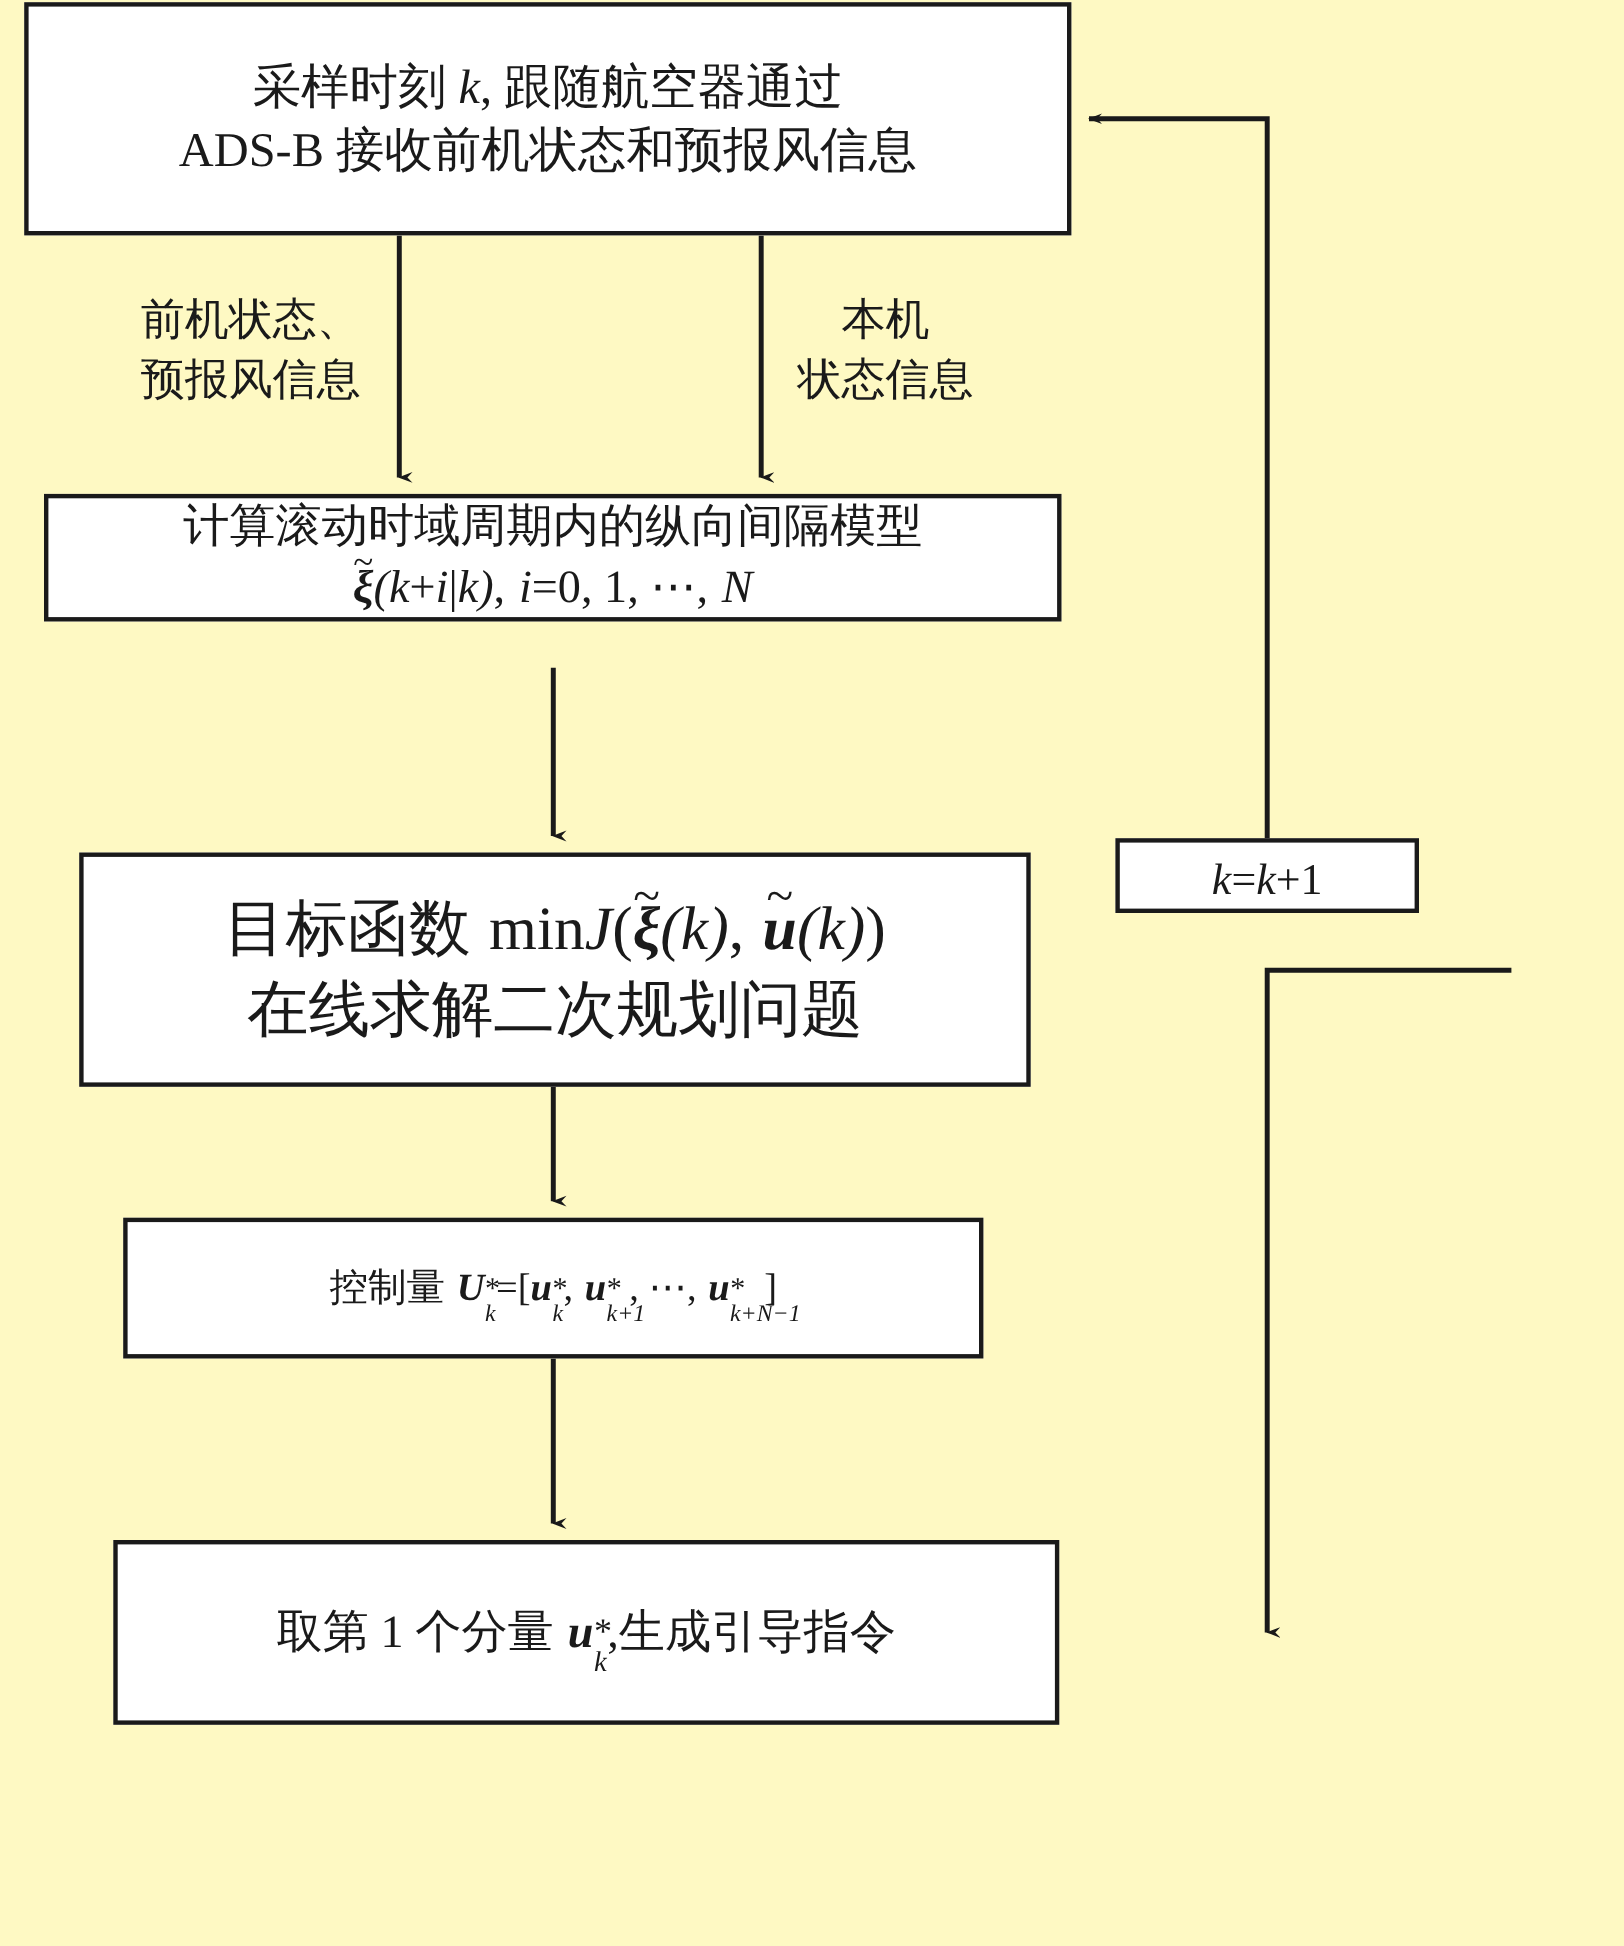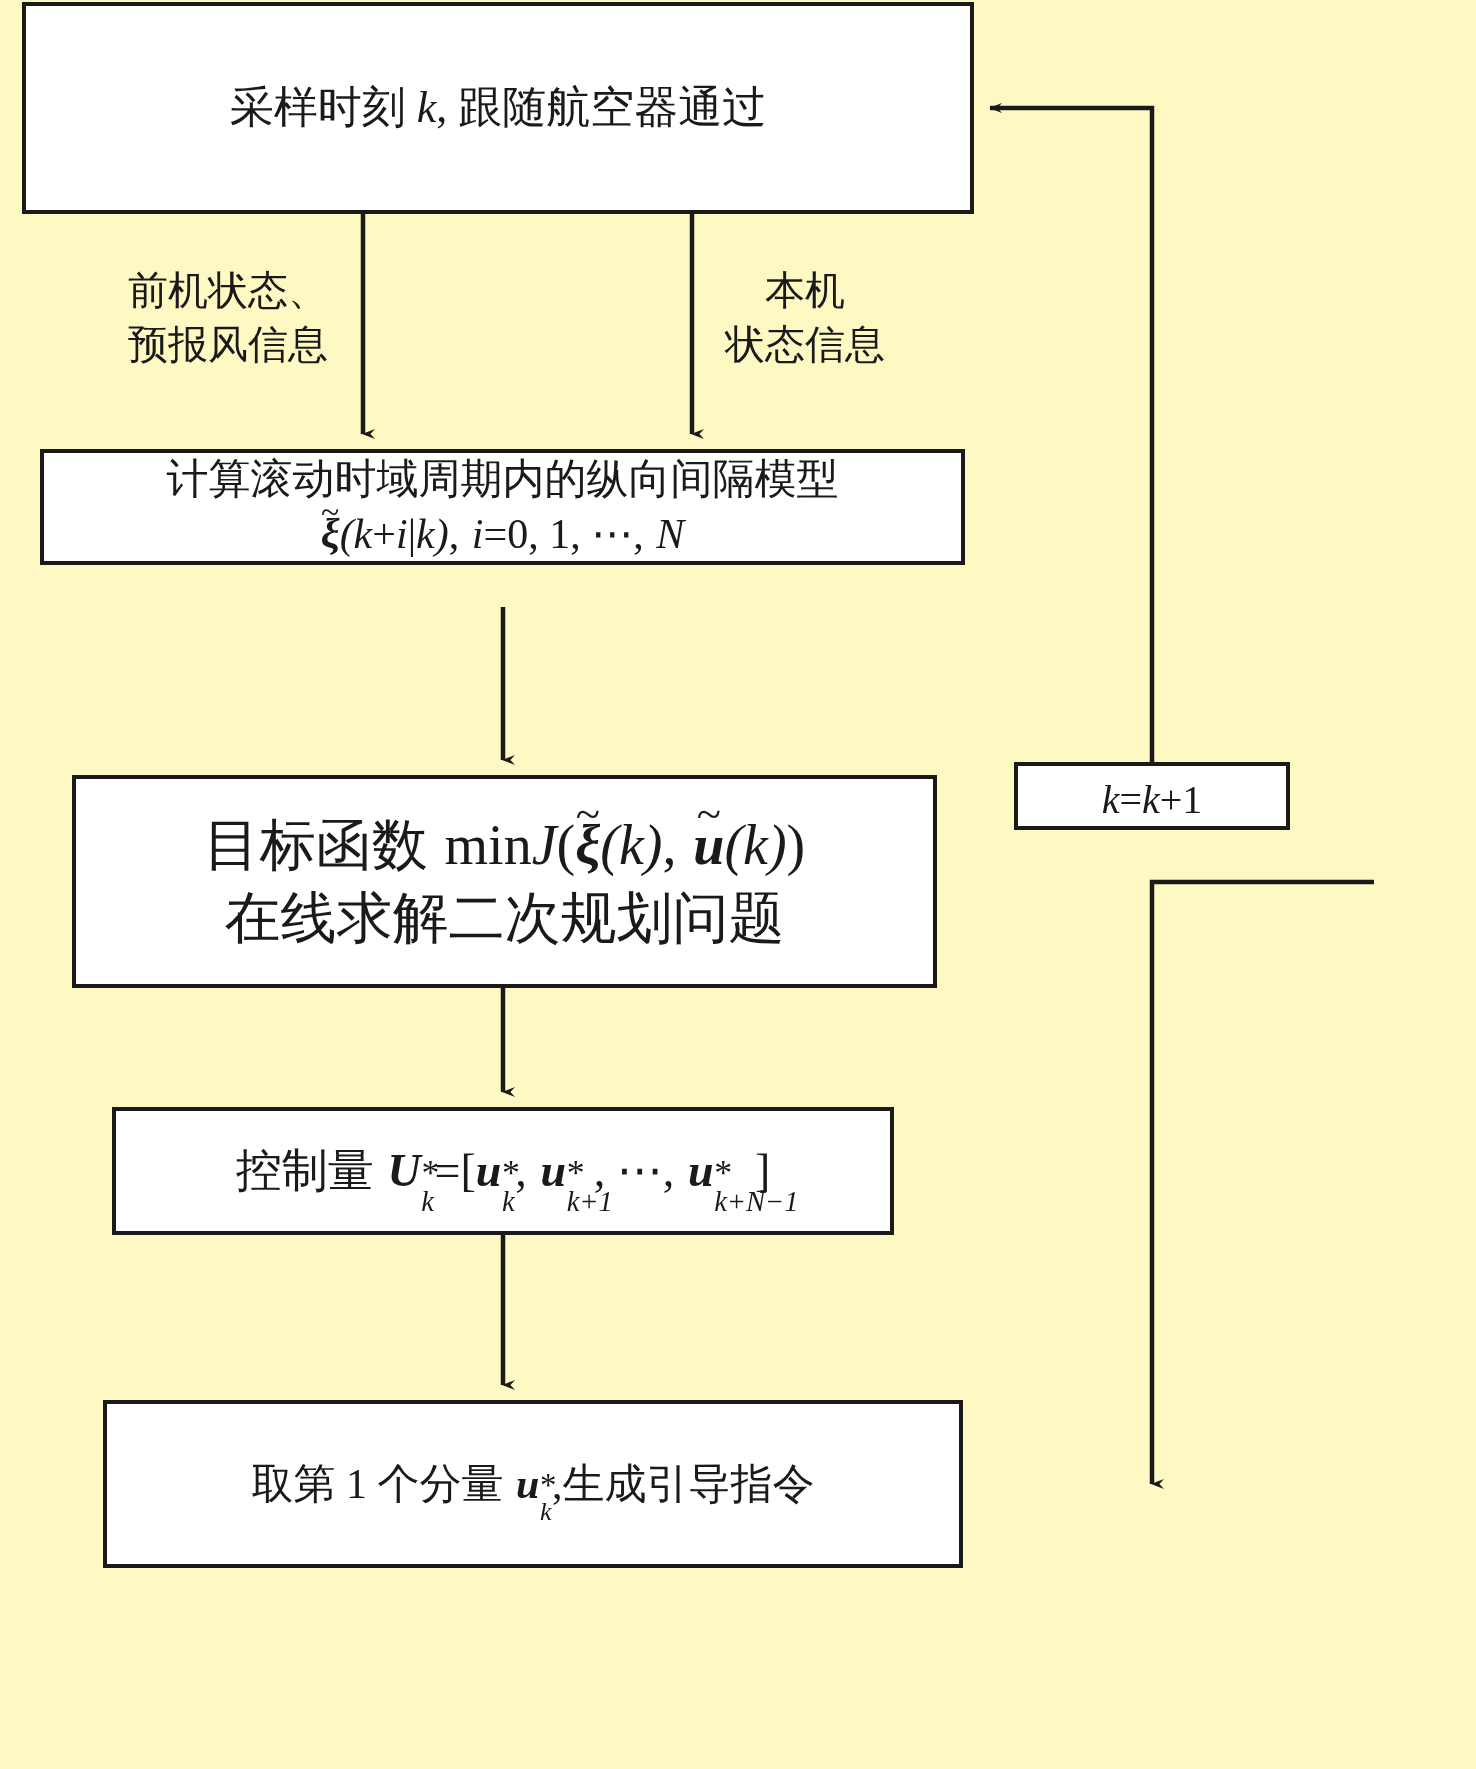--- a/index.html
+++ b/index.html
@@ -29,21 +29,21 @@
     text-align: center;
     line-height: 1.30;
   }
   .box .line {
     white-space: nowrap;
   }
   
   #box-receive   { left: 22px;   top: 2px;    width: 952px;  height: 212px; font-size: 44px; }
   #box-model     { left: 40px;   top: 449px;  width: 925px;  height: 116px; font-size: 42px; }
   #box-objective { left: 72px;   top: 775px;  width: 865px;  height: 213px; font-size: 56px; }
-  #box-control   { left: 112px;  top: 1107px; width: 782px;  height: 128px; font-size: 46px; }
+  #box-control   { left: 112px;  top: 1107px; width: 782px;  height: 128px; font-size: 35px; }
   #box-command   { left: 70px;   top: 1400px; width: 860px;  height: 168px; font-size: 42px; margin-left: 33px; }
   #box-increment { left: 1014px; top: 762px;  width: 276px;  height: 68px;  font-size: 40px; justify-content: flex-end; }
 
   
   .edge-label {
     position: absolute;
     font-size: 40px;
     line-height: 1.34;
     text-align: center;
     white-space: nowrap;
@@ -145,20 +145,21 @@
 
     <g>
       <path d="M 1152 778 L 1152 108 L 990 108" stroke="#1a1a1a" stroke-width="4.5" fill="none" marker-end="url(#ahl)"></path>
     </g>
   </svg>
 
   <div class="box" id="box-receive">
     <div class="line">
       采样时刻 <span class="mi">k</span>, 跟随航空器通过
     </div>
+    <div class="line">ADS-B 接收前机状态和预报风信息</div>
   </div>
 
   <div class="box" id="box-model">
     <div class="line">计算滚动时域周期内的纵向间隔模型</div>
     <div class="line">
       <span class="tilde-wrap"><span class="tchar mb">ξ</span><span class="tmark">~</span></span><span class="mi">(k</span><span class="up">+</span><span class="mi">i</span><span class="up">|</span><span class="mi">k)</span><span class="up">,</span><span class="sp"></span><span class="mi">i</span><span class="up">=0, 1, ⋯,</span><span class="sp"></span><span class="mi">N</span>
     </div>
   </div>
 
   <div class="box" id="box-objective">

